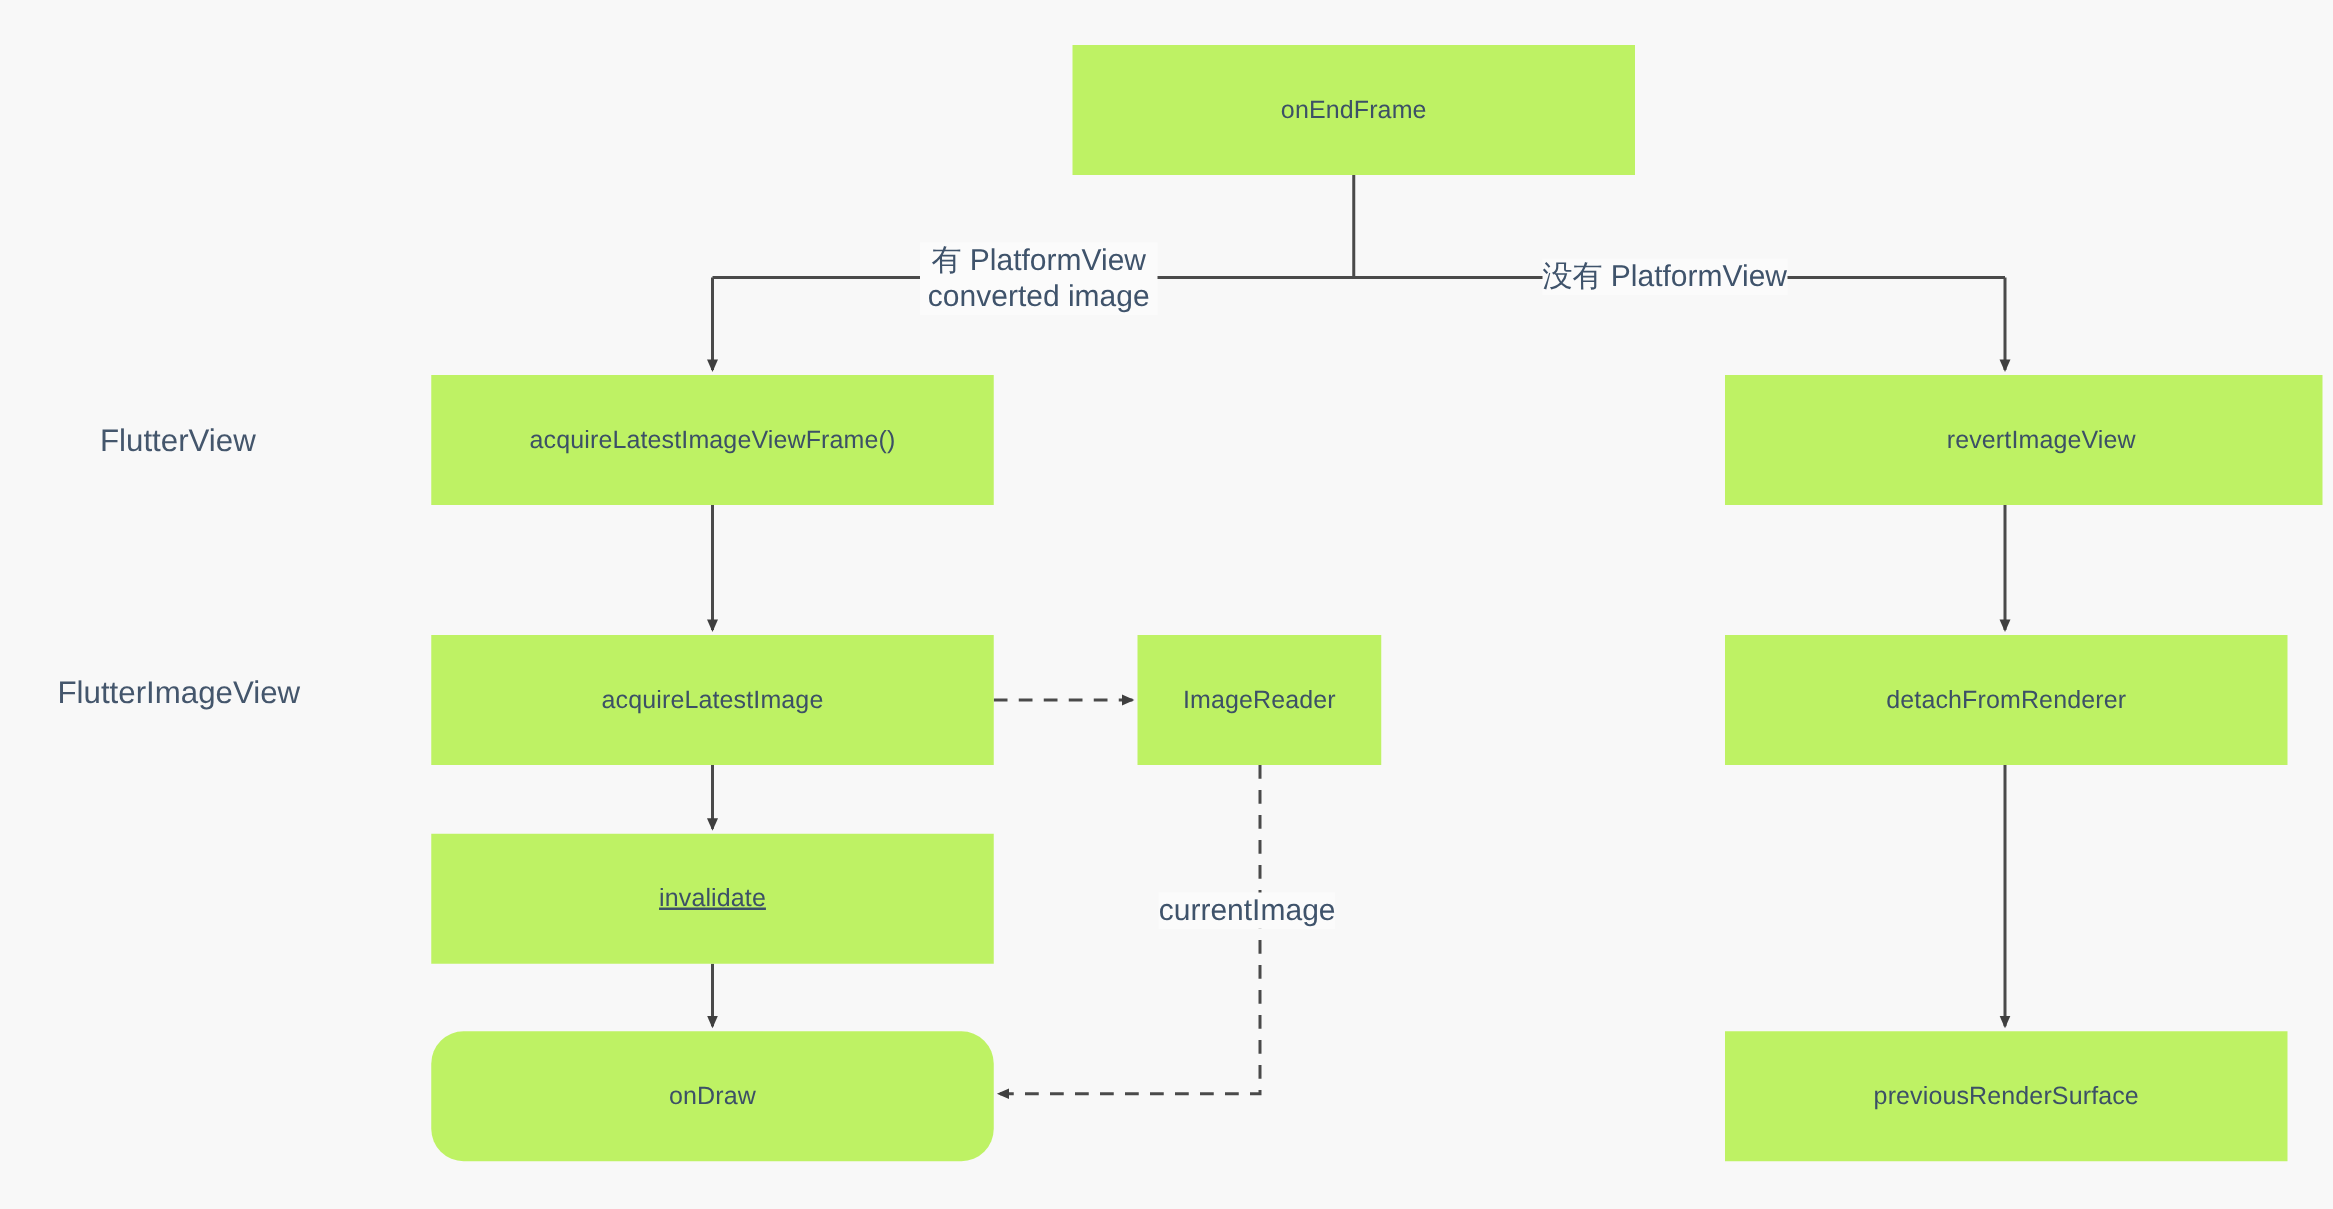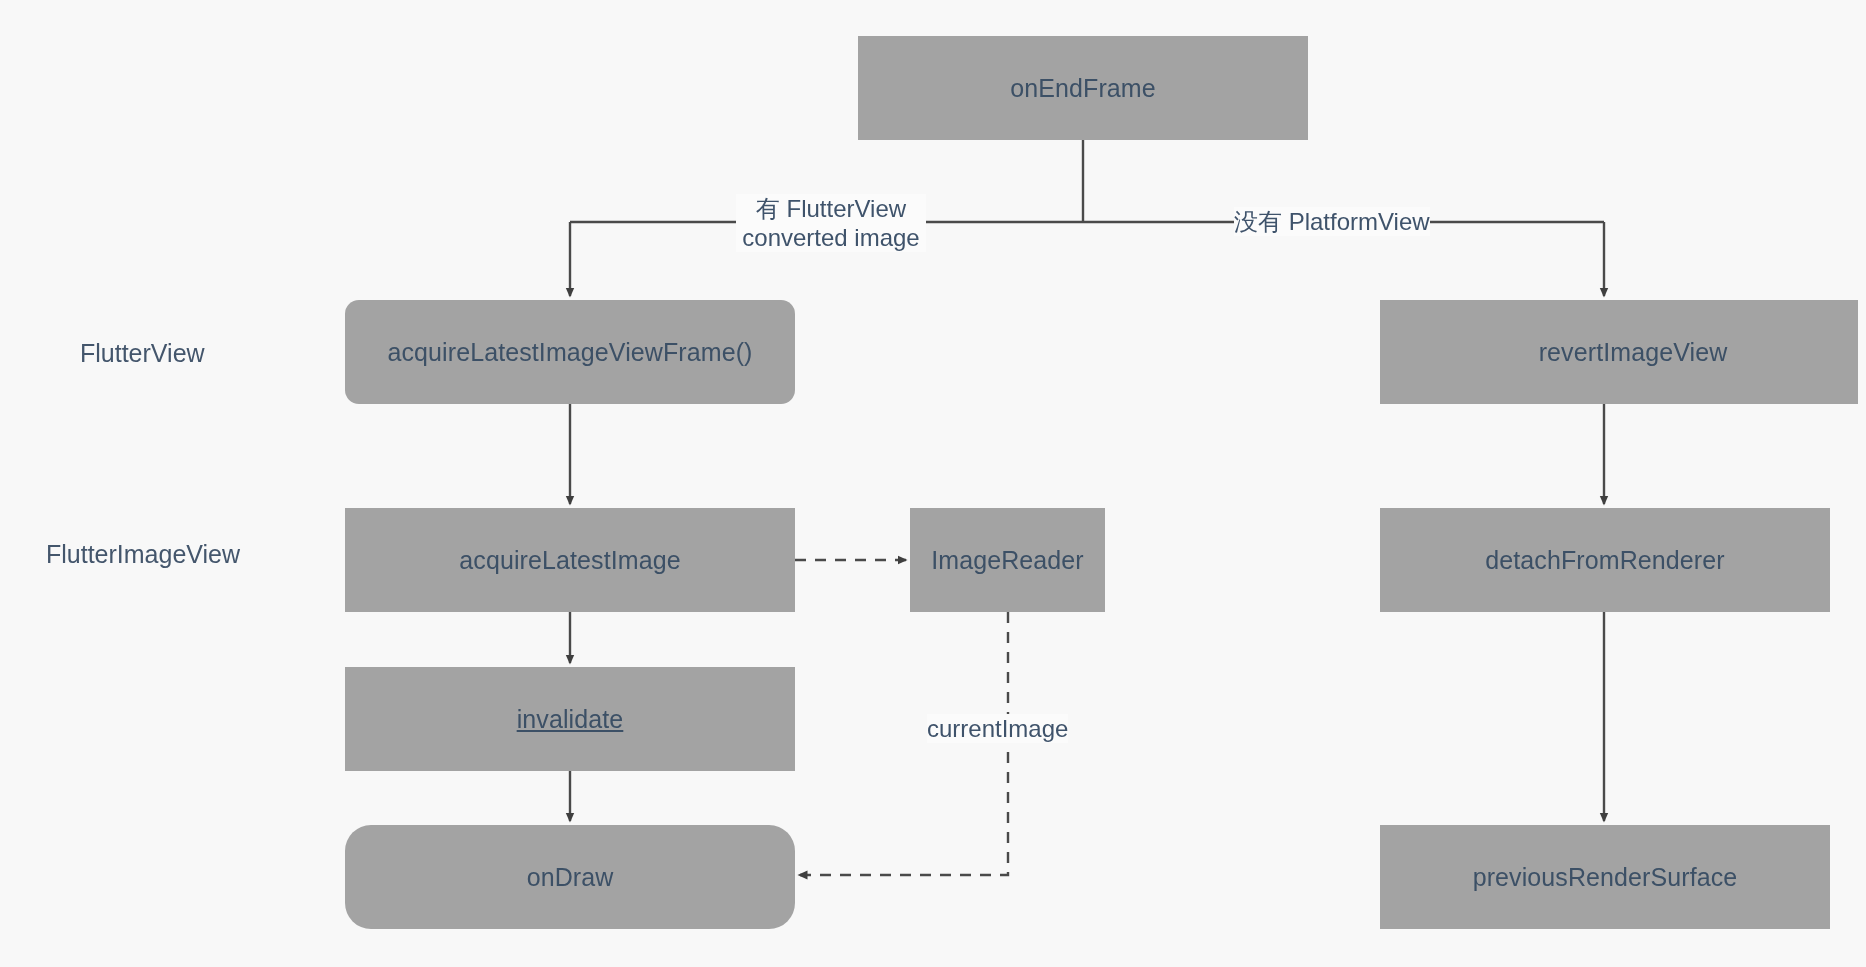--- a/index.html
+++ b/index.html
@@ -6,24 +6,24 @@
   body{
     width:1866px;height:967px;
     background:#f8f8f8;
     font-family:"Liberation Sans","DejaVu Sans",sans-serif;
     overflow:hidden;
   }
   #stage{position:relative;width:1866px;height:967px;}
   svg#edges{position:absolute;left:0;top:0;width:1866px;height:967px;}
   .node{
     position:absolute;
-    background:#a3a3a3;
+    background:#bef264;
     display:flex;align-items:center;justify-content:center;
     color:#3c5066;
-    font-size:25px;
+    font-size:20px;
     letter-spacing:.1px;
     white-space:nowrap;
   }
   .swimlane-label{
     position:absolute;
     color:#44566c;
     font-size:25px;
     white-space:nowrap;
     text-align:right;
   }
@@ -73,38 +73,38 @@
 
       <path d="M1008,612 L1008,875 L799,875" stroke-dasharray="11,9" marker-end="url(#arrow)"></path>
     </g>
   </svg>
 
   <div class="swimlane-label" style="left:80px;top:339px;">FlutterView</div>
   <div class="swimlane-label" style="left:46px;top:540px;">FlutterImageView</div>
 
   <div class="node" style="left:858px;top:36px;width:450px;height:104px;">onEndFrame</div>
 
-  <div class="node" style="left:345px;top:300px;width:450px;height:104px;border-radius:14px;">acquireLatestImageViewFrame()</div>
+  <div class="node" style="left:345px;top:300px;width:450px;height:104px;">acquireLatestImageViewFrame()</div>
 
   <div class="node" style="left:1380px;top:300px;width:450px;height:104px;padding-left:28px;">revertImageView</div>
 
   <div class="node" style="left:910px;top:508px;width:195px;height:104px;">ImageReader</div>
 
   <div class="node" style="left:345px;top:508px;width:450px;height:104px;">acquireLatestImage</div>
 
   <div class="node" style="left:1380px;top:508px;width:450px;height:104px;">detachFromRenderer</div>
 
   <div class="node" style="left:345px;top:667px;width:450px;height:104px;text-decoration:underline;">invalidate</div>
 
   <div class="node" style="left:345px;top:825px;width:450px;height:104px;border-radius:26px;">onDraw</div>
 
   <div class="node" style="left:1380px;top:825px;width:450px;height:104px;">previousRenderSurface</div>
 
   <div class="edge-label two-line" style="left:736px;top:194px;width:190px;">
-    <div>有 FlutterView</div>
+    <div>有 PlatformView</div>
     <div>converted image</div>
   </div>
 
   <div class="edge-label" style="left:1234px;top:207px;">没有 PlatformView</div>
 
   <div class="edge-label" style="left:927px;top:714px;">currentImage</div>
 
 </div>
 
 </body></html>

